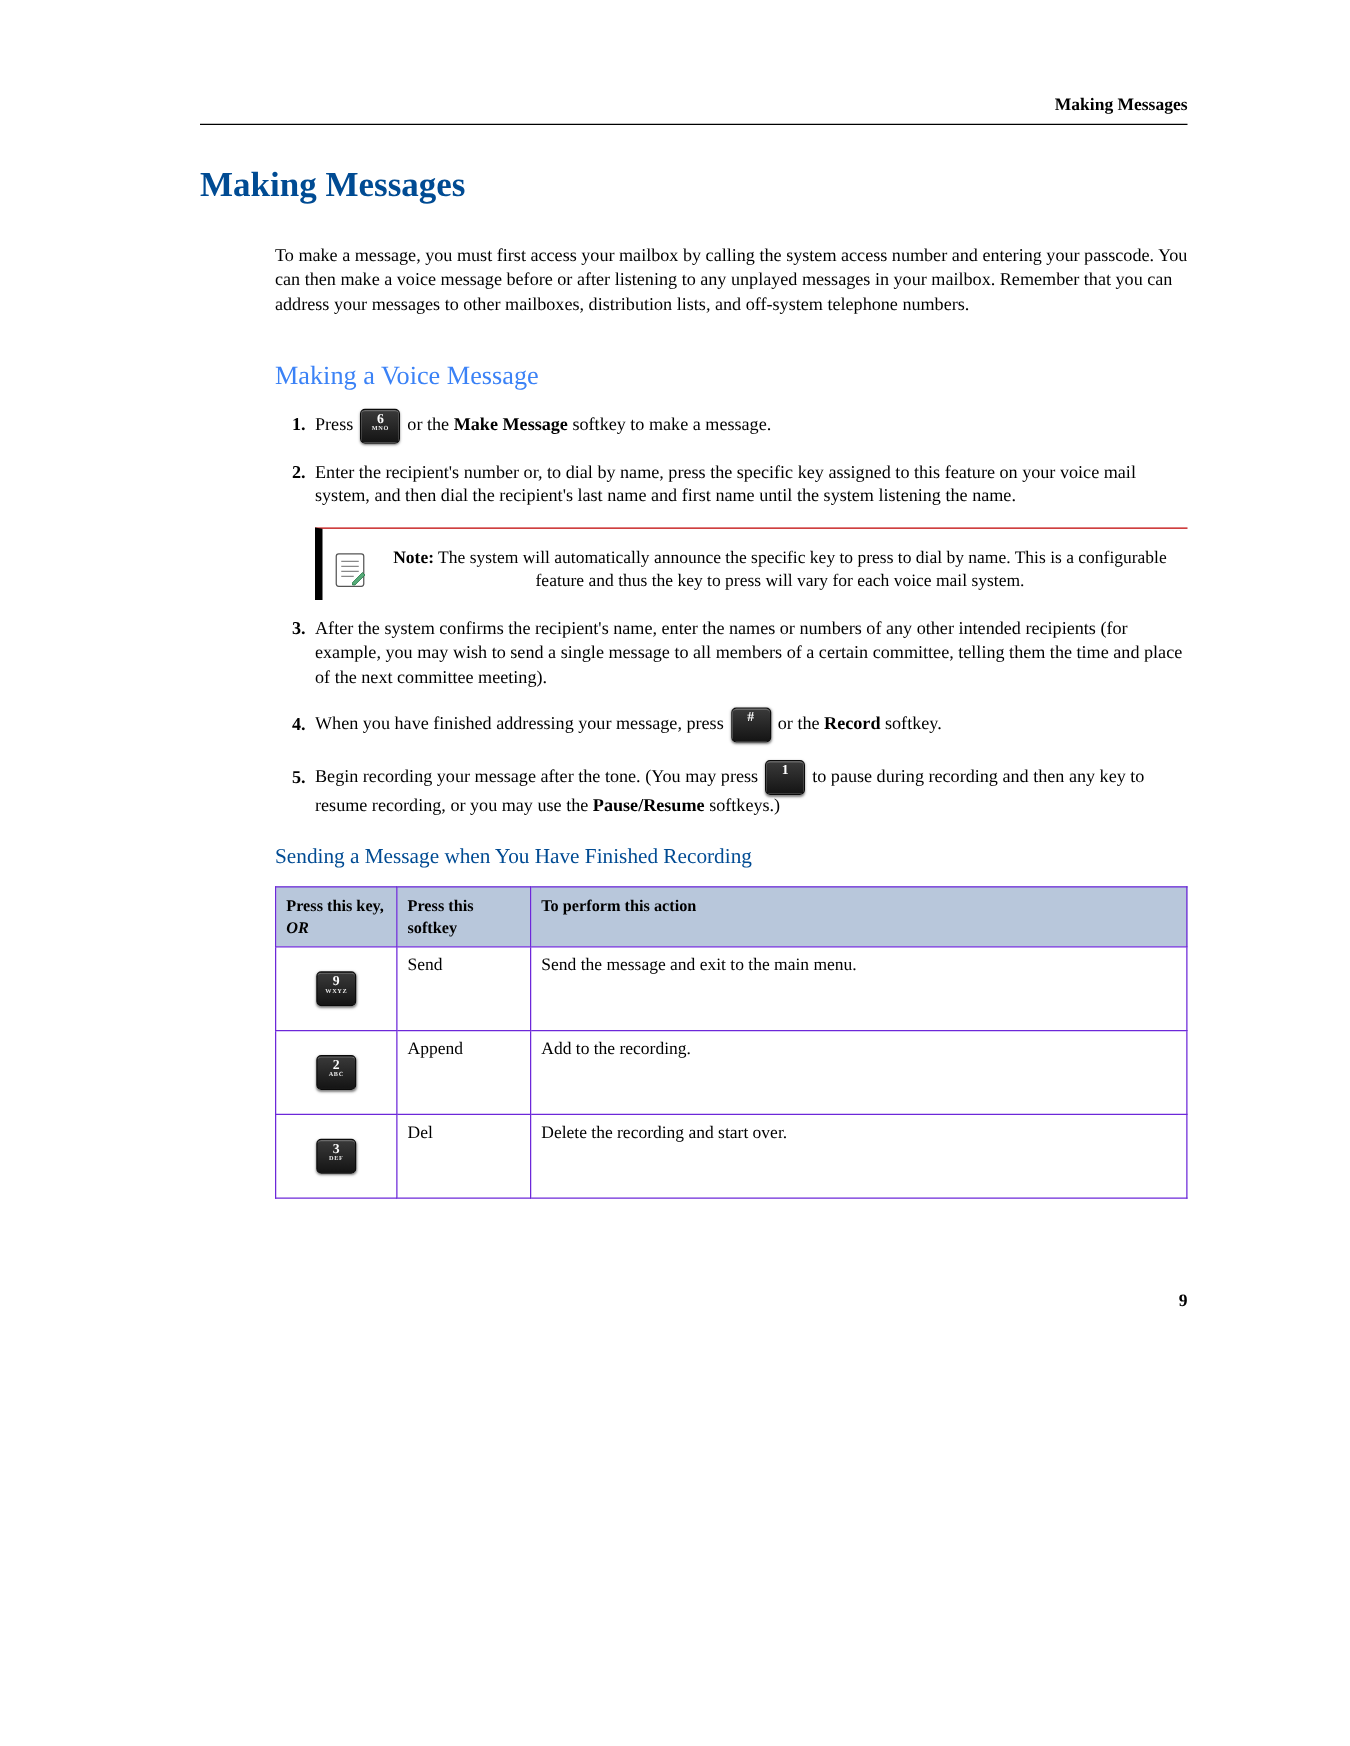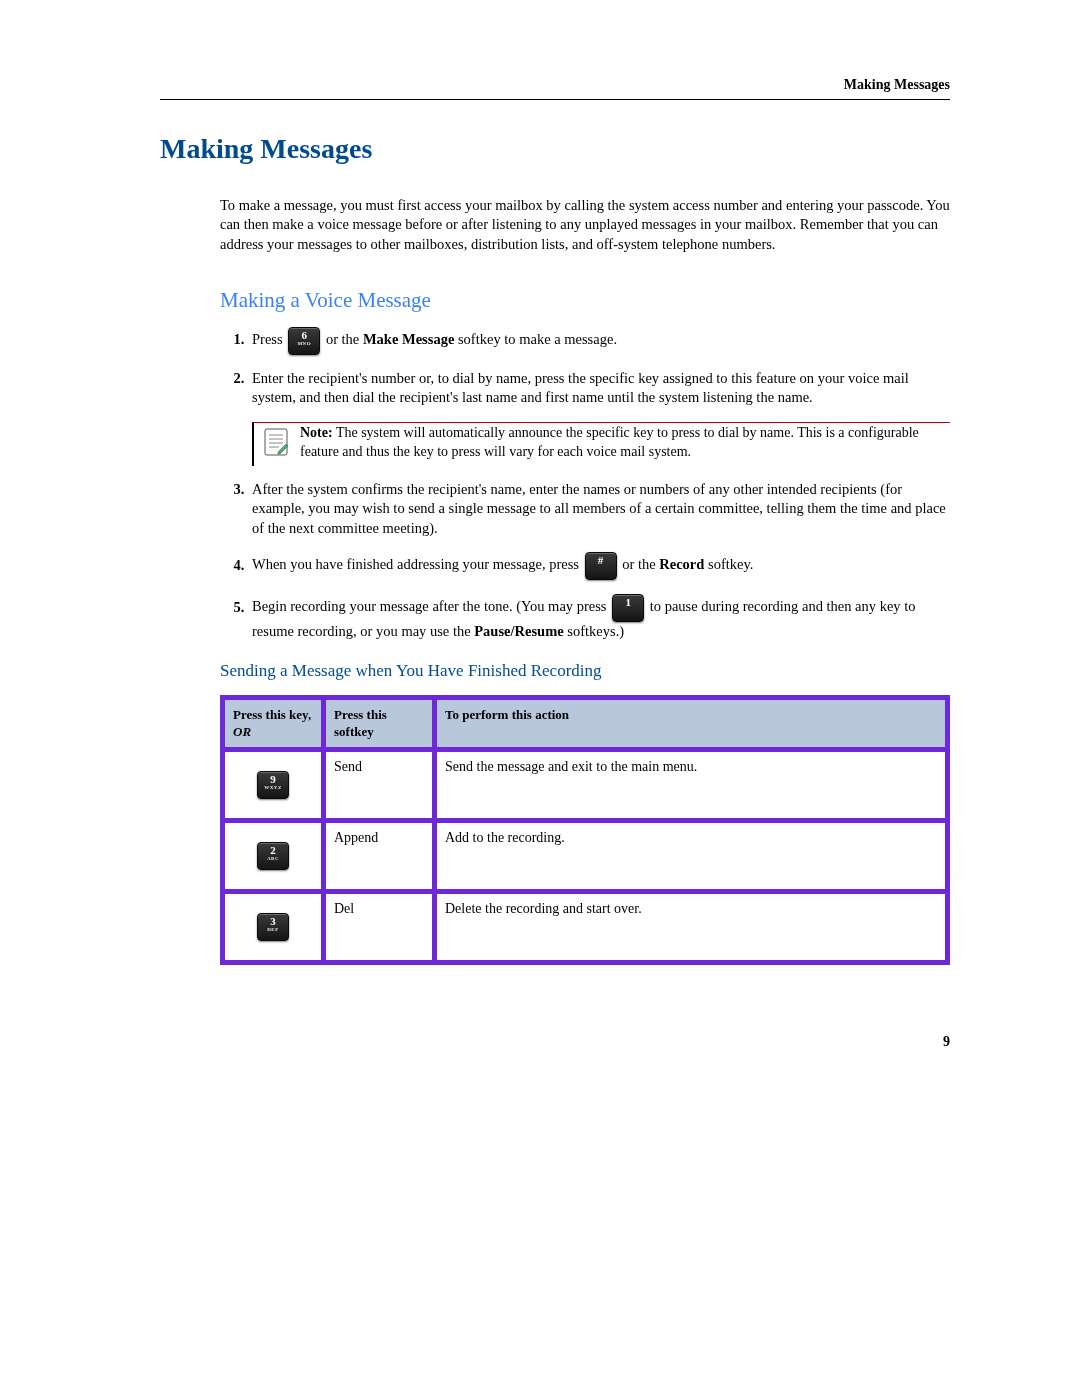--- a/index.html
+++ b/index.html
@@ -81,25 +81,26 @@
     line-height: 1.05;
     vertical-align: middle;
     position: relative;
     margin: 0 2px;
   }
   .keycap .main { font-size: 11px; display:block; }
   .keycap .sub  { font-size: 5px; letter-spacing:.5px; display:block; opacity:.9;}
   .note-box {
     margin: 6px 0 14px 92px;
     border-top: 1px solid #c00000;
-    border-left: 2px solid #000000;
-    padding: 1px 6px 4px 8px;
+    border-left: 6px solid #000000;
+    padding: 15px 6px 4px 8px;
     display: flex;
     gap: 10px;
     font-size: 14px;
+    text-align: center;
   }
   .note-icon-wrap {
     flex: 0 0 28px;
     display:flex; align-items:flex-start; justify-content:center;
     padding-top:4px;
   }
   .note-icon {
     width:24px; height:28px;
   }
   .after-note {
@@ -107,21 +108,21 @@
     font-size: 14.5px;
     margin-bottom: 16px;
   }
   table.opts {
     border-collapse: collapse;
     margin: 12px 0 0 60px;
     width: calc(100% - 60px);
     font-size: 14px;
   }
   table.opts th, table.opts td {
-    border: 5px solid #6d28d9;
+    border: 1px solid #6d28d9;
     padding: 6px 8px;
     text-align: left;
     vertical-align: top;
   }
   table.opts th {
     background: #b8c7db;
     font-weight: bold;
     font-size: 13px;
   }
   table.opts td.kcell {

